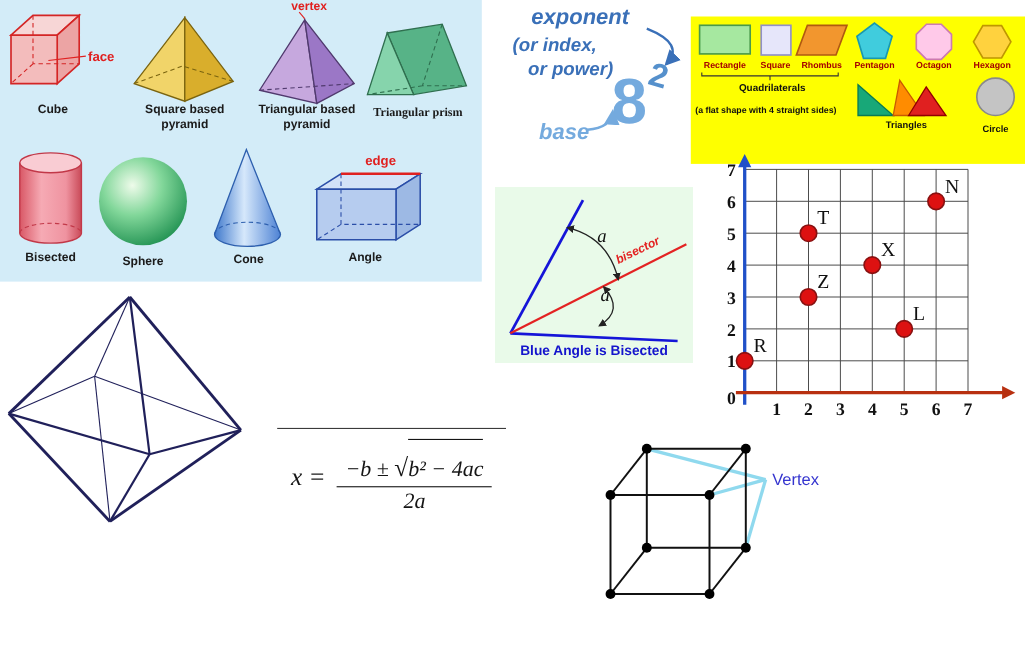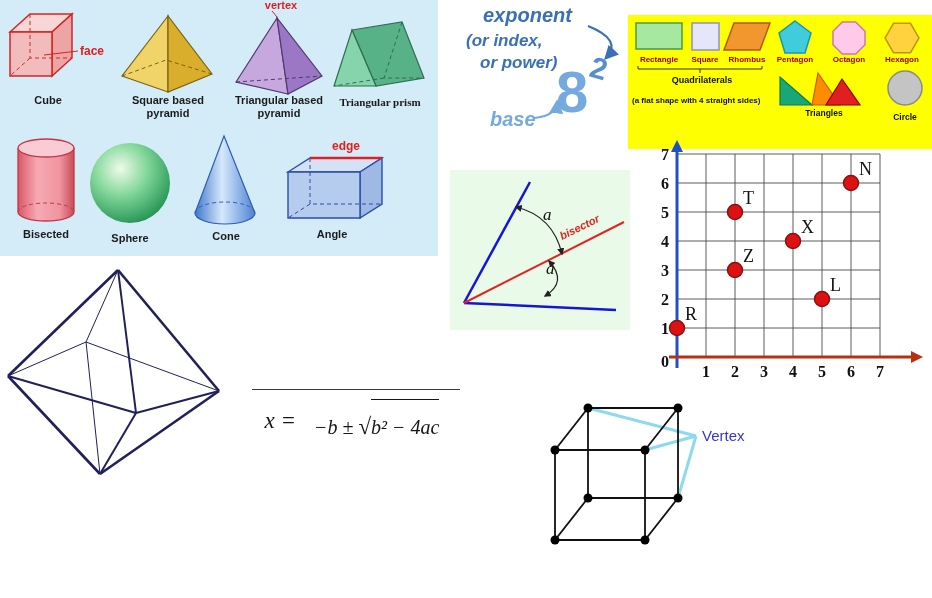--- a/index.html
+++ b/index.html
@@ -193,20 +193,21 @@
       </defs>
       <line x1="14" y1="133" x2="80" y2="12" stroke="#1515d8" stroke-width="2.5"></line>
       <line x1="14" y1="133" x2="166" y2="140" stroke="#1515d8" stroke-width="2.5"></line>
       <line x1="14" y1="133" x2="174" y2="52" stroke="#e32222" stroke-width="2"></line>
       <text x="112" y="70" font-size="11" font-style="italic" font-weight="bold" fill="#e32222" transform="rotate(-26 112 70)">bisector</text>
       <path d="M66,37 Q103,46 112,84" fill="none" stroke="#222222" stroke-width="1.2" marker-start="url(#ahB)" marker-end="url(#ahB)"></path>
       <path d="M99,91 Q118,112 95,126" fill="none" stroke="#222222" stroke-width="1.2" marker-start="url(#ahB)" marker-end="url(#ahB)"></path>
       <text class="serif" x="93" y="50" font-size="17" font-style="italic" fill="#111111">a</text>
       <text class="serif" x="96" y="104" font-size="17" font-style="italic" fill="#111111">a</text>
     </svg>
+    <div class="bis-caption">Blue Angle is Bisected</div>
   </div>
 
   <svg id="grid-chart" width="287" height="252" viewBox="0 0 287 252">
     <g stroke="#4a4a4a" stroke-width="0.9">
       <line x1="32" y1="16" x2="32" y2="219"></line>
         <line x1="61" y1="16" x2="61" y2="219"></line>
       <line x1="90" y1="16" x2="90" y2="219"></line>
         <line x1="119" y1="16" x2="119" y2="219"></line>
       <line x1="148" y1="16" x2="148" y2="219"></line>
         <line x1="177" y1="16" x2="177" y2="219"></line>
@@ -291,20 +292,21 @@
   <div id="formula">
     <span class="lhs">x =</span>
     <span class="frac">
       <span class="num">
         <span>−b ±</span>
         <span class="sqrt">
           <span class="sqrt-sign">√</span>
           <span class="radicand">b² − 4ac</span>
         </span>
       </span>
+      <span class="den">2a</span>
     </span>
   </div>
 
   <svg id="cube-vertex" width="250" height="170" viewBox="0 0 250 170">
     <g stroke="#8fd9ee" stroke-width="3">
       <line x1="168" y1="44" x2="60" y2="16"></line>
       <line x1="168" y1="44" x2="117" y2="58"></line>
       <line x1="168" y1="44" x2="150" y2="106"></line>
     </g>
     <g stroke="#111111" stroke-width="1.8" fill="none">

